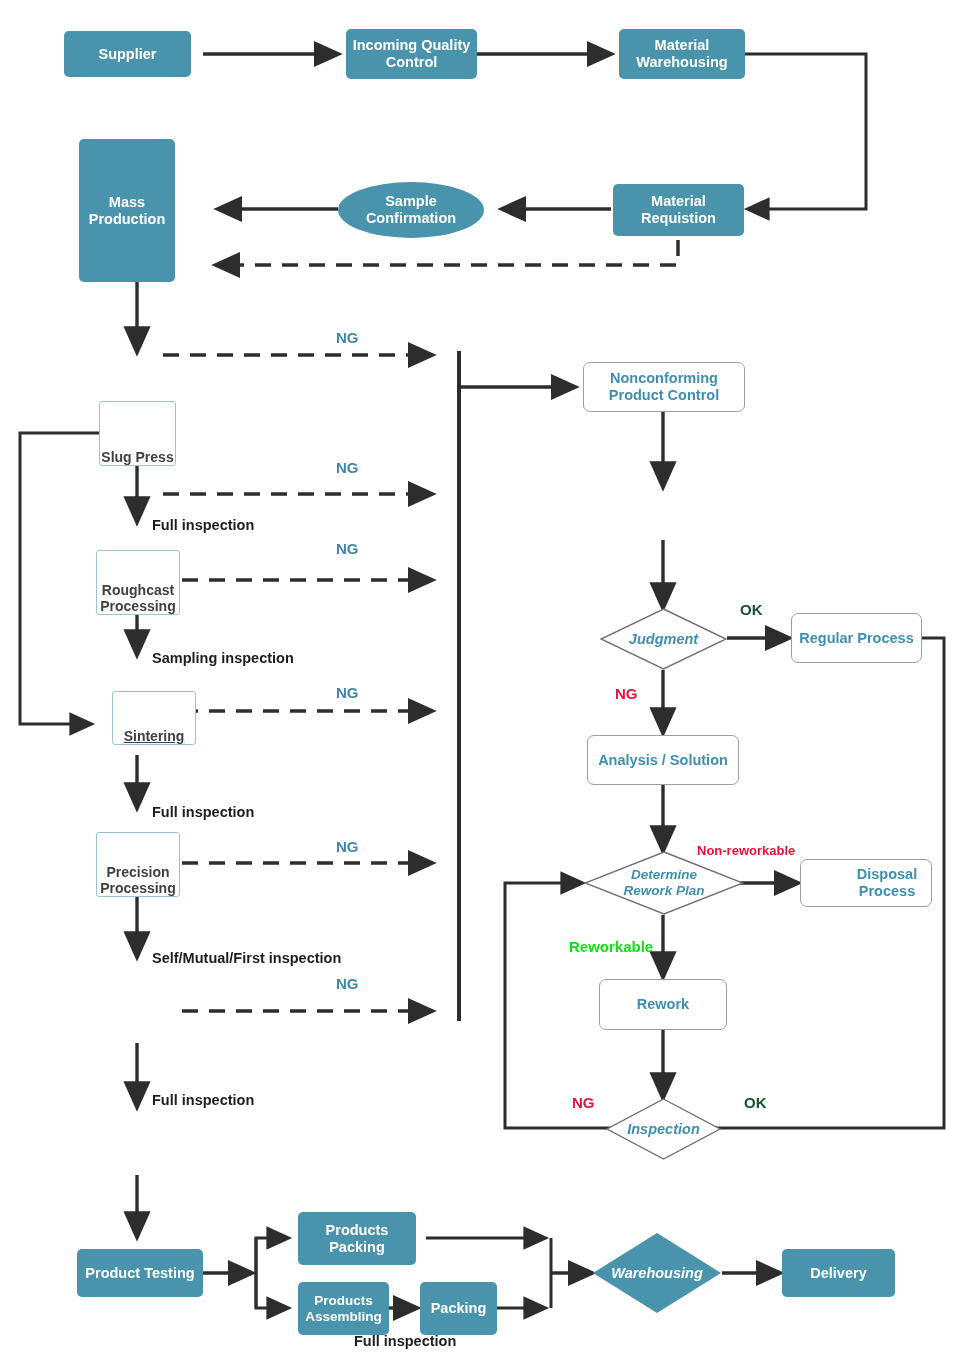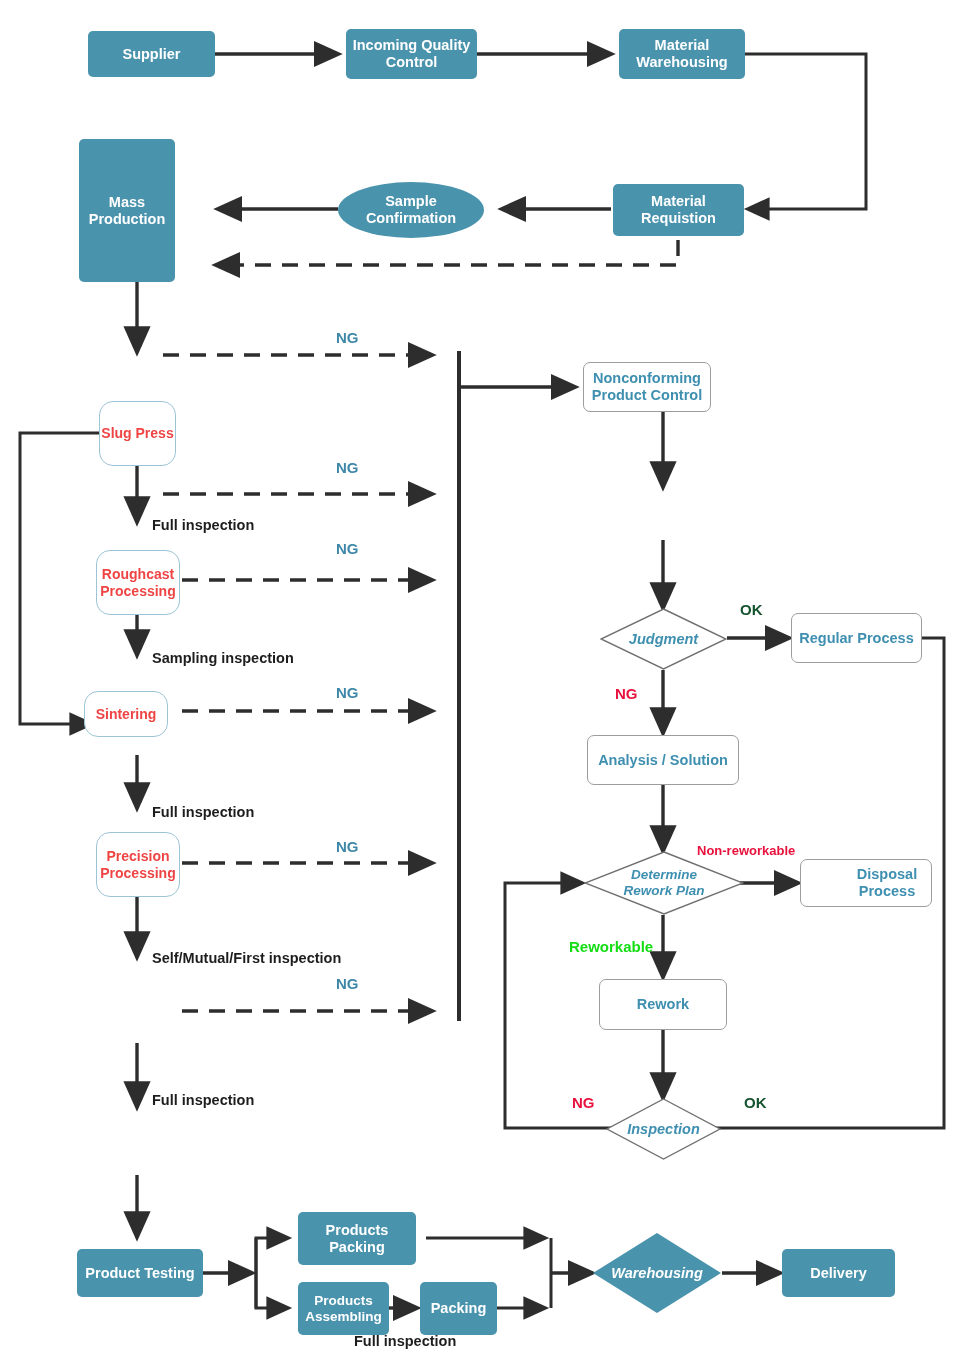--- a/index.html
+++ b/index.html
@@ -4,21 +4,21 @@
 <style>
   html,body{margin:0;padding:0;background:#ffffff;}
   body{font-family:"Liberation Sans",sans-serif;}
   #stage{position:relative;width:979px;height:1363px;background:#fff;overflow:hidden;}
   #stage svg.wires{position:absolute;left:0;top:0;width:979px;height:1363px;pointer-events:none;}
   .node{position:absolute;box-sizing:border-box;display:flex;align-items:center;justify-content:center;
         text-align:center;font-weight:bold;line-height:1.15;}
   
   .n-teal{background:#4a93ad;color:#ffffff;border-radius:5px;font-size:14.5px;}
   
-  .n-proc{background:#ffffff;border:1.3px solid #9cc4d6;border-radius:14px;color:#ef4444;font-size:14px;}
+  .n-proc{background:#ffffff;border:1.3px solid #9cc4d6;border-radius:3px;color:#404040;font-size:14px;align-items:flex-end;}
   
   .n-nc{background:#ffffff;border:1.3px solid #9d9d9d;border-radius:7px;color:#3e8fb0;font-size:14.5px;}
   
   .n-ellipse{background:#4a93ad;color:#fff;border-radius:50%;font-size:14.5px;}
   
   .dia{position:absolute;font-style:italic;}
   .dia .lbl{position:absolute;left:0;top:0;width:100%;height:100%;display:flex;align-items:center;
             justify-content:center;text-align:center;font-weight:bold;line-height:1.15;}
   .dia-white .lbl{color:#3e8fb0;font-size:14.5px;}
   .dia-teal  .lbl{color:#ffffff;font-size:14.5px;}
@@ -119,21 +119,21 @@
       <line x1="663" y1="915" x2="663" y2="977" marker-end="url(#ahs)"></line>
 
       <line x1="663" y1="1030" x2="663" y2="1098" marker-end="url(#ahs)"></line>
 
       <path d="M620,1128 L505,1128 L505,883 L582,883" marker-end="url(#ah)" stroke-width="3"></path>
 
       <path d="M706,1128 L944,1128 L944,638 L879,638" marker-end="url(#ah)" stroke-width="3"></path>
     </g>
   </svg>
 
-  <div class="node n-teal" style="left:88px;top:31px;width:127px;height:46px;">
+  <div class="node n-teal" style="left:64px;top:31px;width:127px;height:46px;">
     <span style="white-space:pre-line">Supplier</span>
   </div>
   <div class="node n-teal" style="left:346px;top:29px;width:131px;height:50px;">
     <span style="white-space:pre-line">Incoming Quality
 Control</span>
   </div>
   <div class="node n-teal" style="left:619px;top:29px;width:126px;height:50px;">
     <span style="white-space:pre-line">Material
 Warehousing</span>
   </div>
@@ -151,21 +151,21 @@
 Requistion</span>
   </div>
 
   <div class="node n-proc" style="left:99px;top:401px;width:77px;height:65px;">
     <span style="white-space:pre-line">Slug Press</span>
   </div>
   <div class="node n-proc" style="left:96px;top:550px;width:84px;height:65px;">
     <span style="white-space:pre-line">Roughcast
 Processing</span>
   </div>
-  <div class="node n-proc" style="left:84px;top:691px;width:84px;height:46px;">
+  <div class="node n-proc" style="left:112px;top:691px;width:84px;height:54px;text-decoration:underline;">
     <span style="white-space:pre-line">Sintering</span>
   </div>
   <div class="node n-proc" style="left:96px;top:832px;width:84px;height:65px;">
     <span style="white-space:pre-line">Precision
 Processing</span>
   </div>
 
   <div class="node n-teal" style="left:77px;top:1249px;width:126px;height:48px;">
     <span style="white-space:pre-line">Product Testing</span>
   </div>
@@ -183,21 +183,21 @@
   <div class="dia dia-teal" style="left:592px;top:1232px;width:130px;height:82px;">
     <svg width="130" height="82" viewBox="0 0 130 82">
       <polygon points="65,1 129,41 65,81 1,41" fill="#4a93ad"></polygon>
     </svg>
     <div class="lbl" style="white-space:pre-line">Warehousing</div>
   </div>
   <div class="node n-teal" style="left:782px;top:1249px;width:113px;height:48px;">
     <span style="white-space:pre-line">Delivery</span>
   </div>
 
-  <div class="node n-nc" style="left:583px;top:362px;width:128px;height:50px;">
+  <div class="node n-nc" style="left:583px;top:362px;width:162px;height:50px;">
     <span style="white-space:pre-line">Nonconforming
 Product Control</span>
   </div>
   <div class="dia dia-white" style="left:600px;top:608px;width:127px;height:62px;">
     <svg width="127" height="62" viewBox="0 0 127 62">
       <polygon points="63.5,1 126,31 63.5,61 1,31" fill="#ffffff" stroke="#6f6f6f" stroke-width="1.4"></polygon>
     </svg>
     <div class="lbl" style="white-space:pre-line">Judgment</div>
   </div>
   <div class="node n-nc" style="left:791px;top:613px;width:131px;height:50px;">

